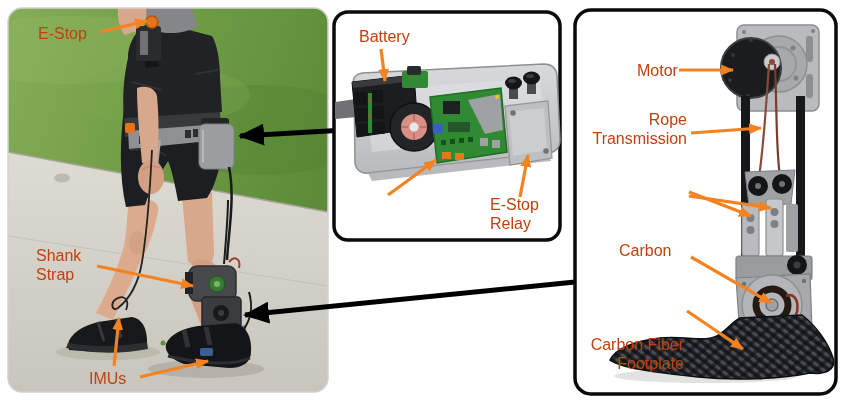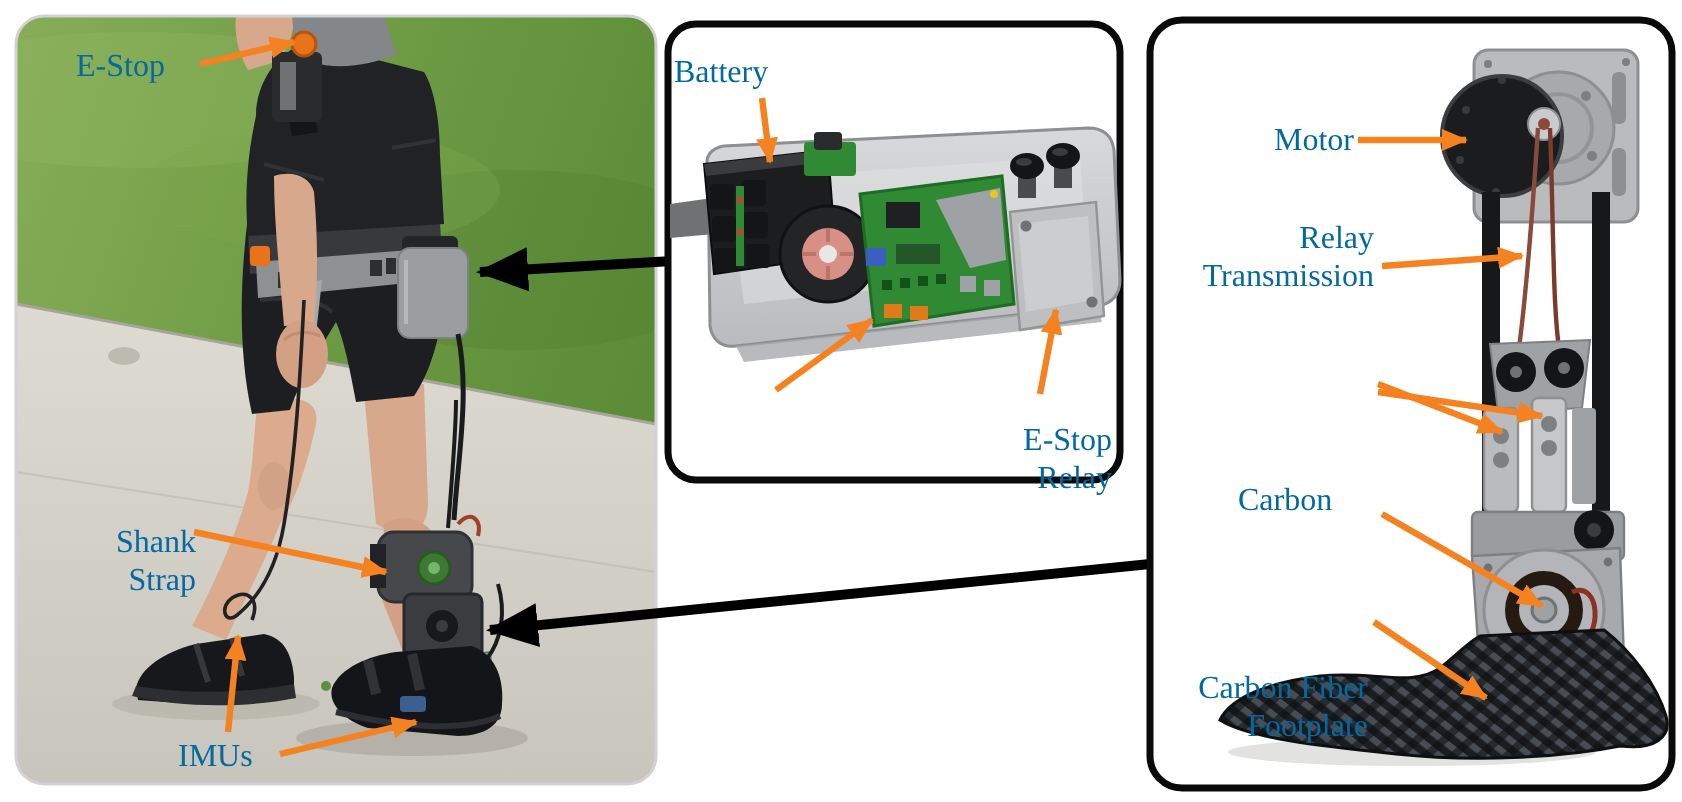--- a/index.html
+++ b/index.html
@@ -2,24 +2,24 @@
 <html><head>
 <meta charset="utf-8">
 <style>
   html,body { margin:0; padding:0; background:#fff; }
   .stage {
     position:relative; width:841px; height:401px; background:#fff;
     font-family:"Liberation Sans", sans-serif; overflow:hidden;
   }
   svg.scene { position:absolute; left:0; top:0; width:841px; height:401px; display:block; }
   .lbl {
-    position:absolute; font-size:16px; line-height:19px; color:#0369a1;
-    letter-spacing:0; user-select:none;font-family:Liberation Serif, serif;
+    position:absolute; font-size:16px; line-height:19px; color:#c2410c;
+    letter-spacing:0; user-select:none;
   }
-  .ctr { text-align:right;margin-top:16px; }
+  .ctr { text-align:left; }
   .rgt { text-align:right; }
 </style>
 </head>
 <body>
 
 <div class="stage">
 
 <svg class="scene" viewBox="0 0 841 401">
   <defs>
     <linearGradient id="grassG" x1="0" y1="0" x2="1" y2="0.4">
@@ -309,21 +309,21 @@
     <line x1="689" y1="196" x2="771" y2="208" marker-end="url(#oa)"></line>
     <line x1="691" y1="257" x2="771" y2="303" marker-end="url(#oa)"></line>
     <line x1="687" y1="311" x2="743" y2="349" marker-end="url(#oa)"></line>
   </g>
 </svg>
 
   <div class="lbl" style="left:38px;  top:24px;  width:58px;">E-Stop</div>
   <div class="lbl ctr" style="left:36px; top:246px; width:62px;">Shank Strap</div>
   <div class="lbl" style="left:89px;  top:369px; width:48px;">IMUs</div>
 
-  <div class="lbl" style="left:337px; top:27px;  width:66px;">Battery</div>
+  <div class="lbl" style="left:359px; top:27px;  width:66px;">Battery</div>
   <div class="lbl ctr" style="left:490px; top:195px; width:66px;">E-Stop Relay</div>
 
   <div class="lbl" style="left:637px; top:61px;  width:52px;">Motor</div>
-  <div class="lbl rgt" style="left:580px; top:110px; width:107px;">Relay Transmission</div>
+  <div class="lbl rgt" style="left:580px; top:110px; width:107px;">Rope Transmission</div>
   <div class="lbl" style="left:619px; top:241px; width:70px;">Carbon</div>
   <div class="lbl rgt" style="left:577px; top:287px; width:107px;margin-top:48px;">Carbon Fiber Footplate</div>
 
 </div>
 
 </body></html>

